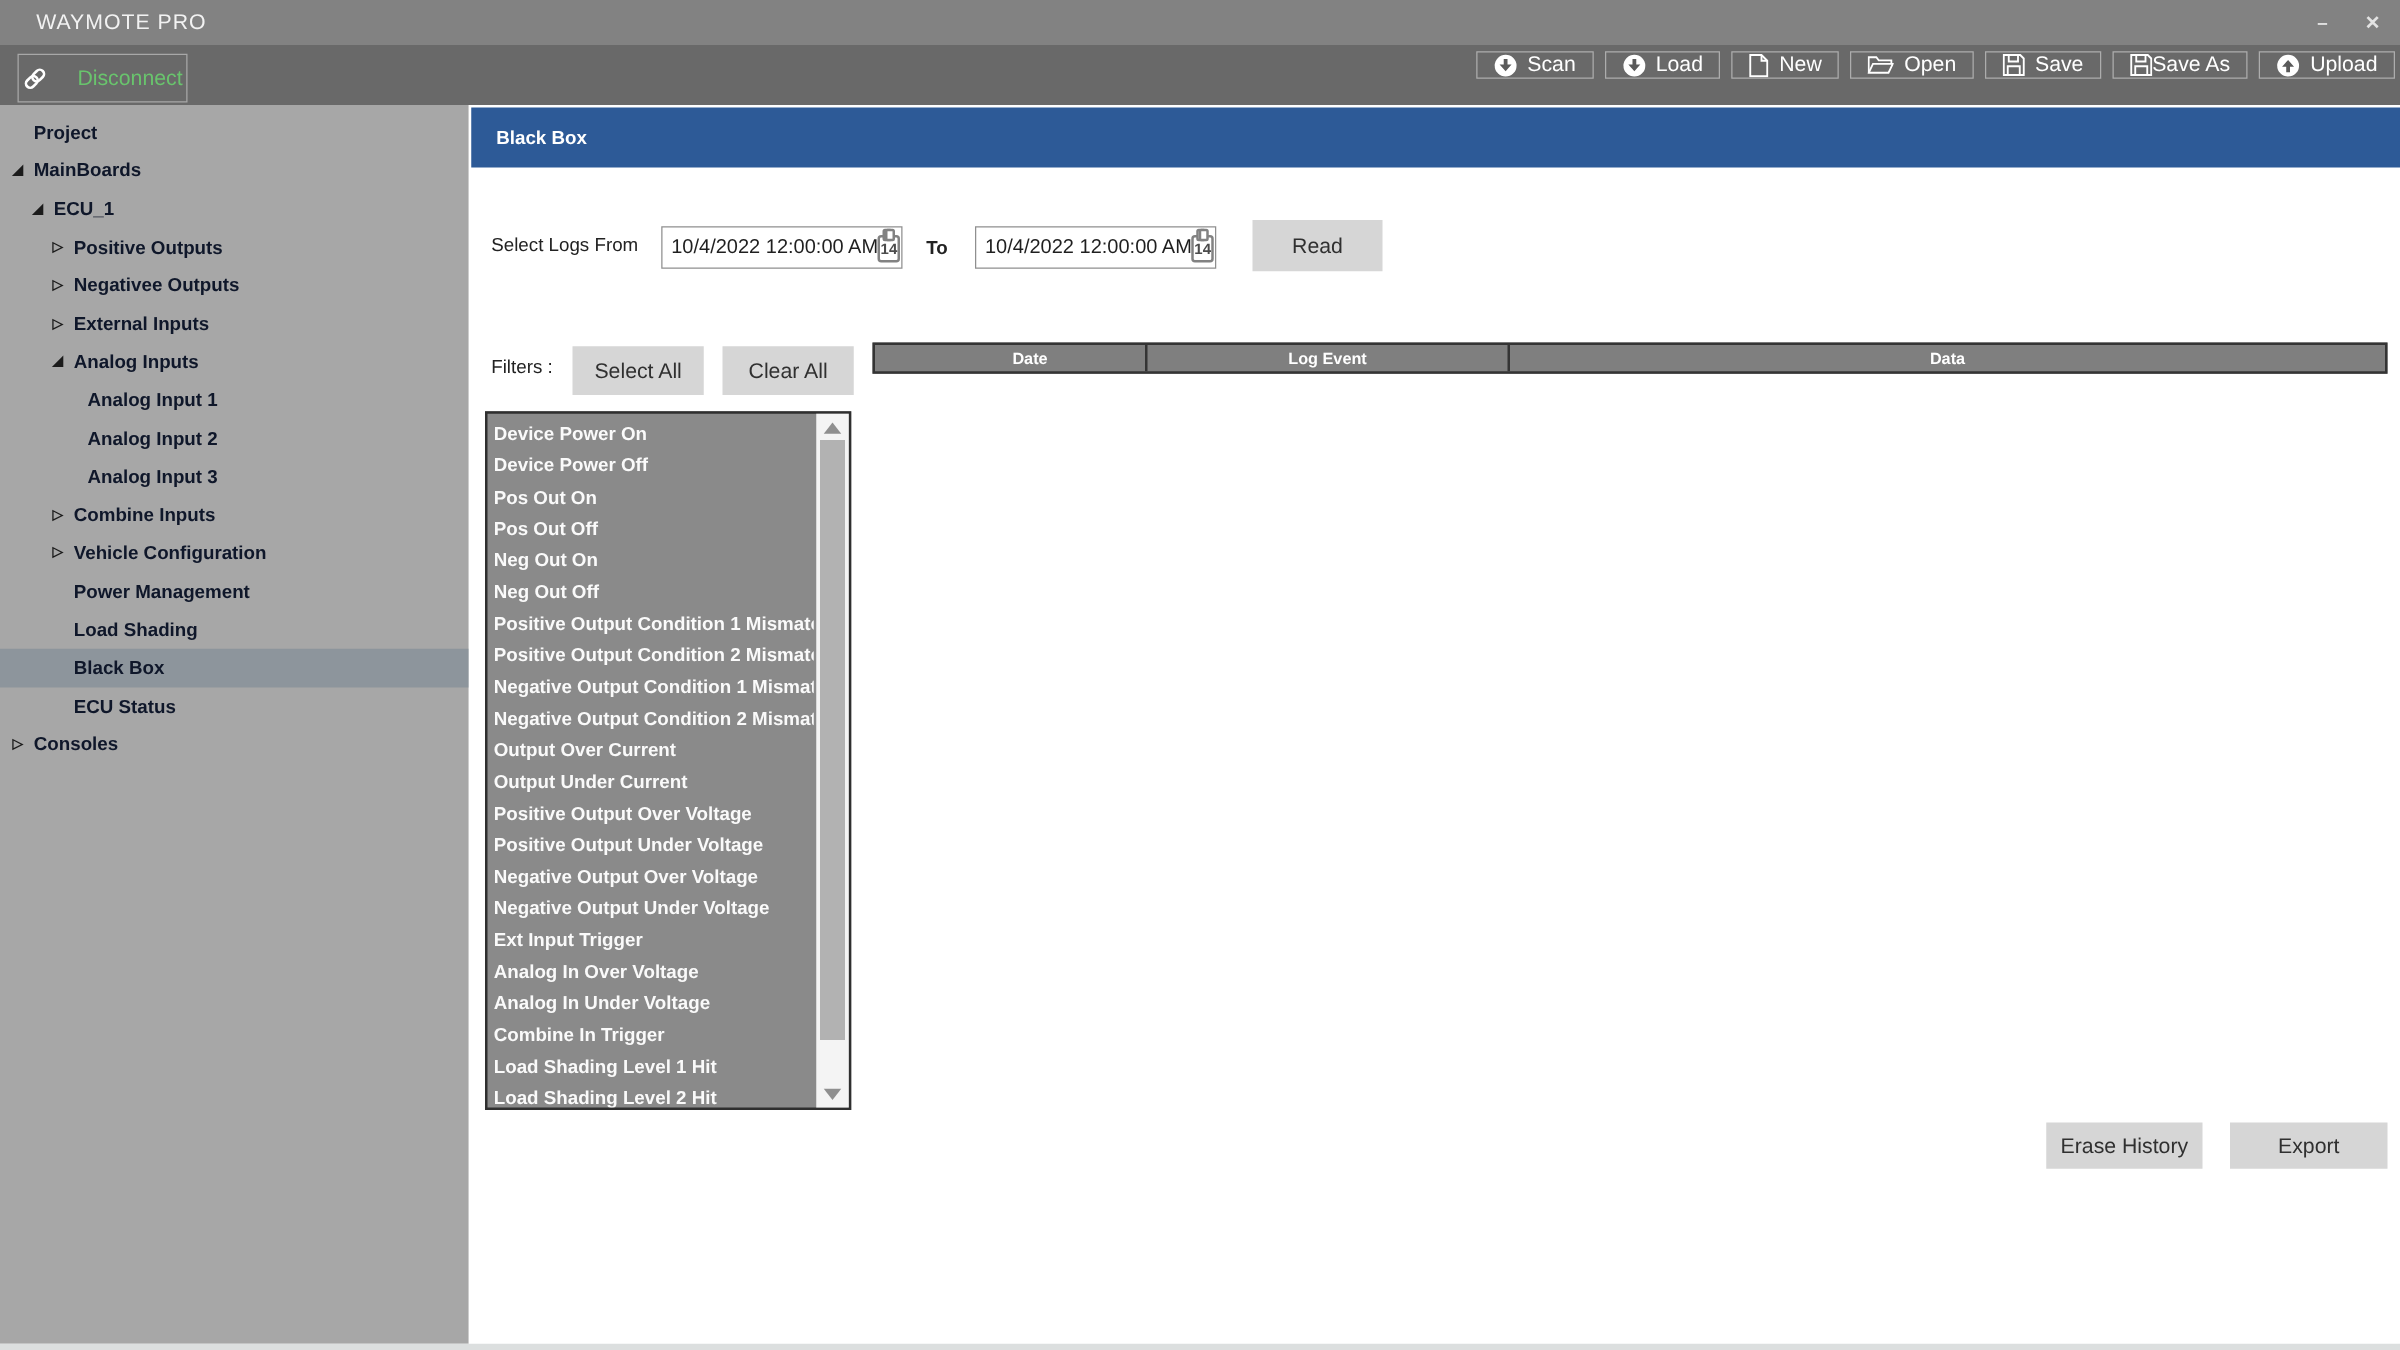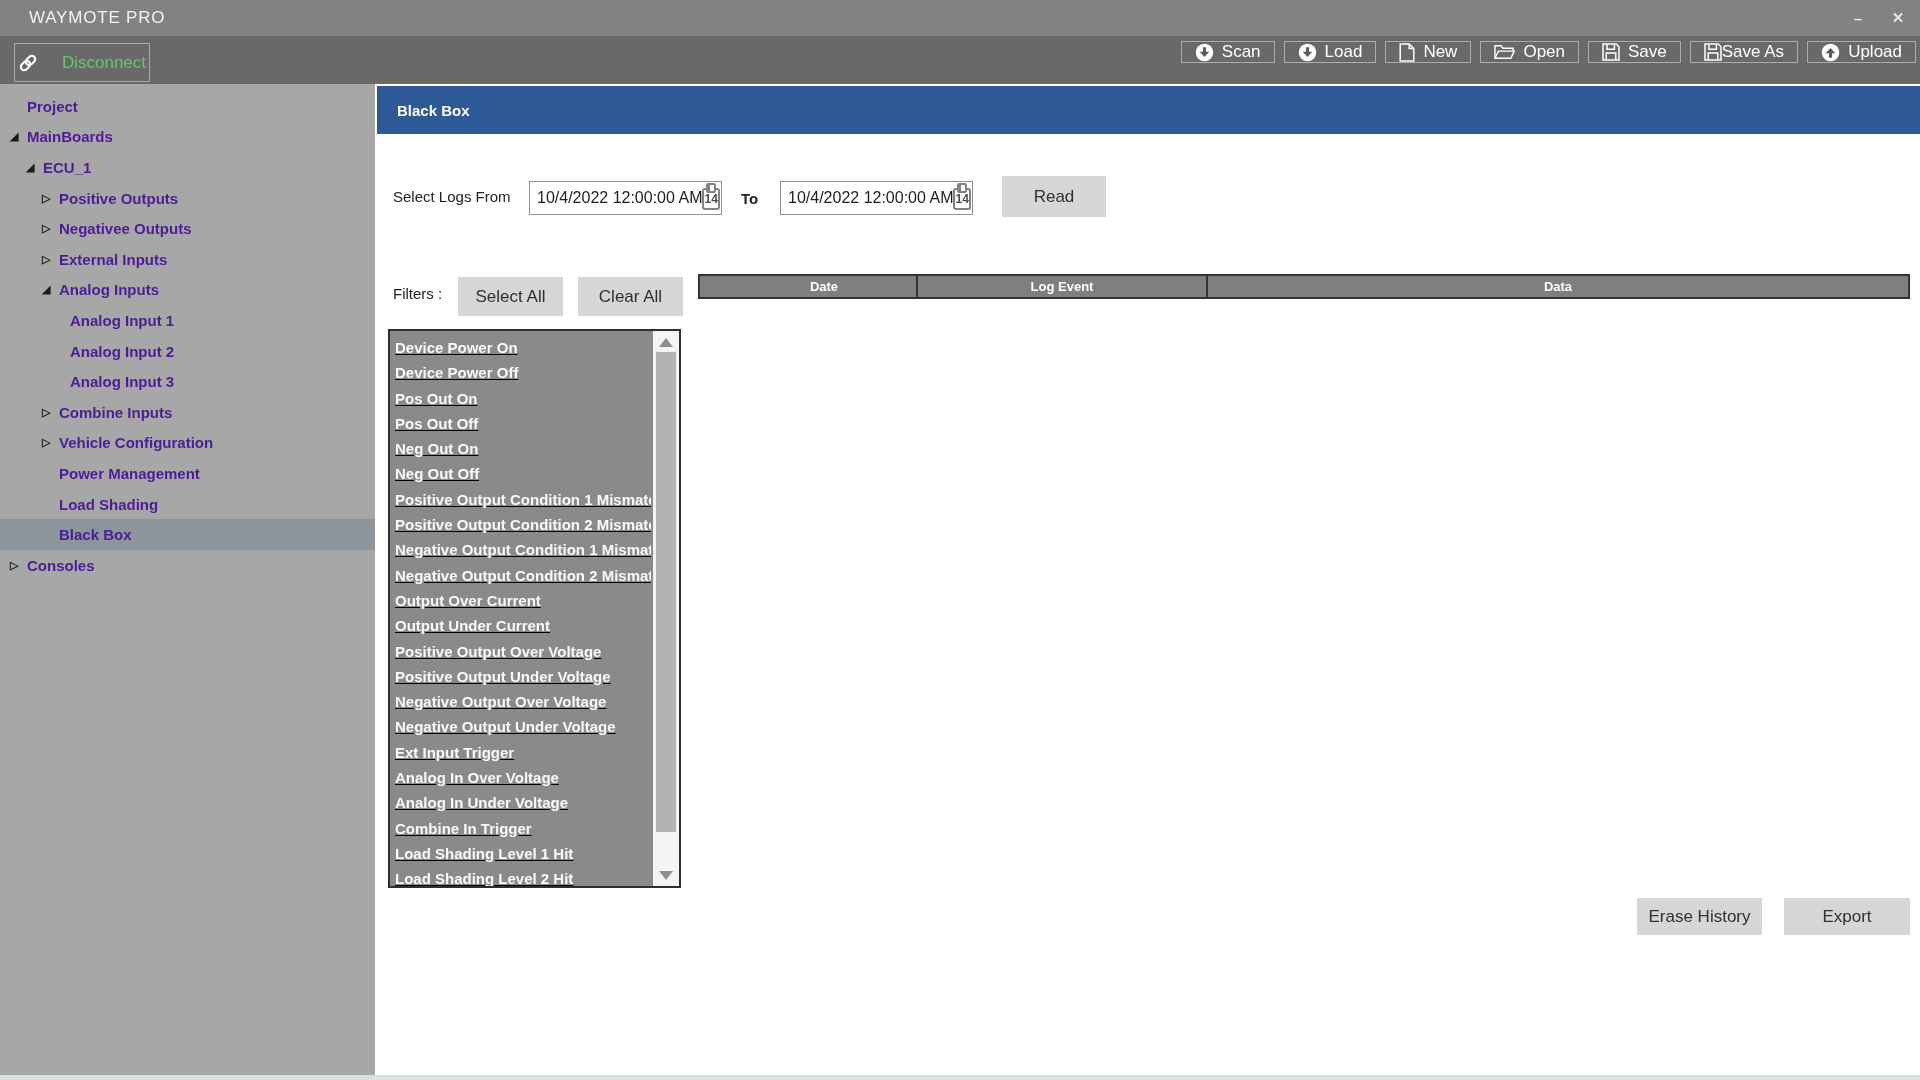--- a/index.html
+++ b/index.html
@@ -23,21 +23,21 @@
     padding:0 13px;box-sizing:border-box;white-space:nowrap;}
   .btn-disconnect{position:absolute;left:14px;top:7px;width:134px;height:37px;
     border:1px solid #a8a8a8;display:flex;align-items:center;justify-content:center;gap:24px;}
   .btn-disconnect .lbl{color:#69c46d;font-size:17px;}
   .toolbar-right{position:absolute;right:4px;top:5px;display:flex;gap:9px;}
   .tbtn svg{flex:0 0 auto;}
   
   .sidebar{position:absolute;left:0;top:84px;width:375px;height:991px;background:#a7a7a7;
     padding-top:7px;box-sizing:border-box;}
   .trow{height:30.6px;display:flex;align-items:center;font-size:15px;font-weight:bold;
-    color:#4c1d95;white-space:nowrap;}
+    color:#0f172a;white-space:nowrap;}
   .trow.selected{background:#8d959c;}
   .twisty{display:inline-block;width:17px;flex:0 0 17px;font-size:11px;color:#1b1b1b;
     text-align:left;line-height:1;}
   .trow.lvl0 .twisty{margin-left:10px;}
   .trow.lvl1 .twisty{margin-left:26px;}
   .trow.lvl2 .twisty{margin-left:42px;}
   .trow.lvl3 .twisty{margin-left:70px;width:0;flex:0 0 0;}
   .trow.expanded .twisty::before{content:"◢";}
   .trow.collapsed .twisty::before{content:"▷";}
   
@@ -72,21 +72,21 @@
   .log-table-header{position:absolute;left:323px;top:190px;width:1212px;height:25px;
     display:flex;background:#7f7f7f;border:2px solid #343434;box-sizing:border-box;padding-left:32px;}
   .col{display:flex;align-items:center;justify-content:center;color:#ffffff;
     font-size:13px;font-weight:bold;border-right:2px solid #343434;box-sizing:border-box;height:100%;}
   .col-date{width:186px;}
   .col-event{width:290px;}
   .col-data{flex:1;border-right:none;}
   
   .filter-list{position:absolute;left:13px;top:245px;width:293px;height:559px;
     background:#8a8a8a;border:2px solid #2f2f2f;box-sizing:border-box;}
-  .filter-items{position:absolute;left:5px;top:4px;right:28px;bottom:0;overflow:hidden;text-decoration:underline;}
+  .filter-items{position:absolute;left:5px;top:4px;right:28px;bottom:0;overflow:hidden;}
   .filter-item{height:25.3px;line-height:25.3px;color:#fafafa;font-size:15px;font-weight:bold;
     white-space:nowrap;}
   .fl-scrollbar{position:absolute;top:0;right:0;bottom:0;width:26px;background:#f4f4f4;}
   .fl-arrow{position:absolute;left:0;width:26px;height:18px;display:flex;align-items:center;
     justify-content:center;}
   .fl-arrow.up{top:2px;}
   .fl-arrow.down{bottom:2px;}
   .fl-arrow.up::before{content:"";border-left:7px solid transparent;border-right:7px solid transparent;
     border-bottom:9px solid #8f8f8f;}
   .fl-arrow.down::before{content:"";border-left:7px solid transparent;border-right:7px solid transparent;
@@ -255,20 +255,24 @@
     <div class="trow lvl2 none">
       <span class="twisty"></span>
       <span class="tlabel">Load Shading</span>
     </div>
 
     <div class="trow lvl2 none selected">
       <span class="twisty"></span>
       <span class="tlabel">Black Box</span>
     </div>
 
+    <div class="trow lvl2 none">
+      <span class="twisty"></span>
+      <span class="tlabel">ECU Status</span>
+    </div>
 
 
     <div class="trow lvl0 collapsed">
       <span class="twisty"></span>
       <span class="tlabel">Consoles</span>
     </div>
   </div>
 
 <div class="main">
   <div class="page-header">

